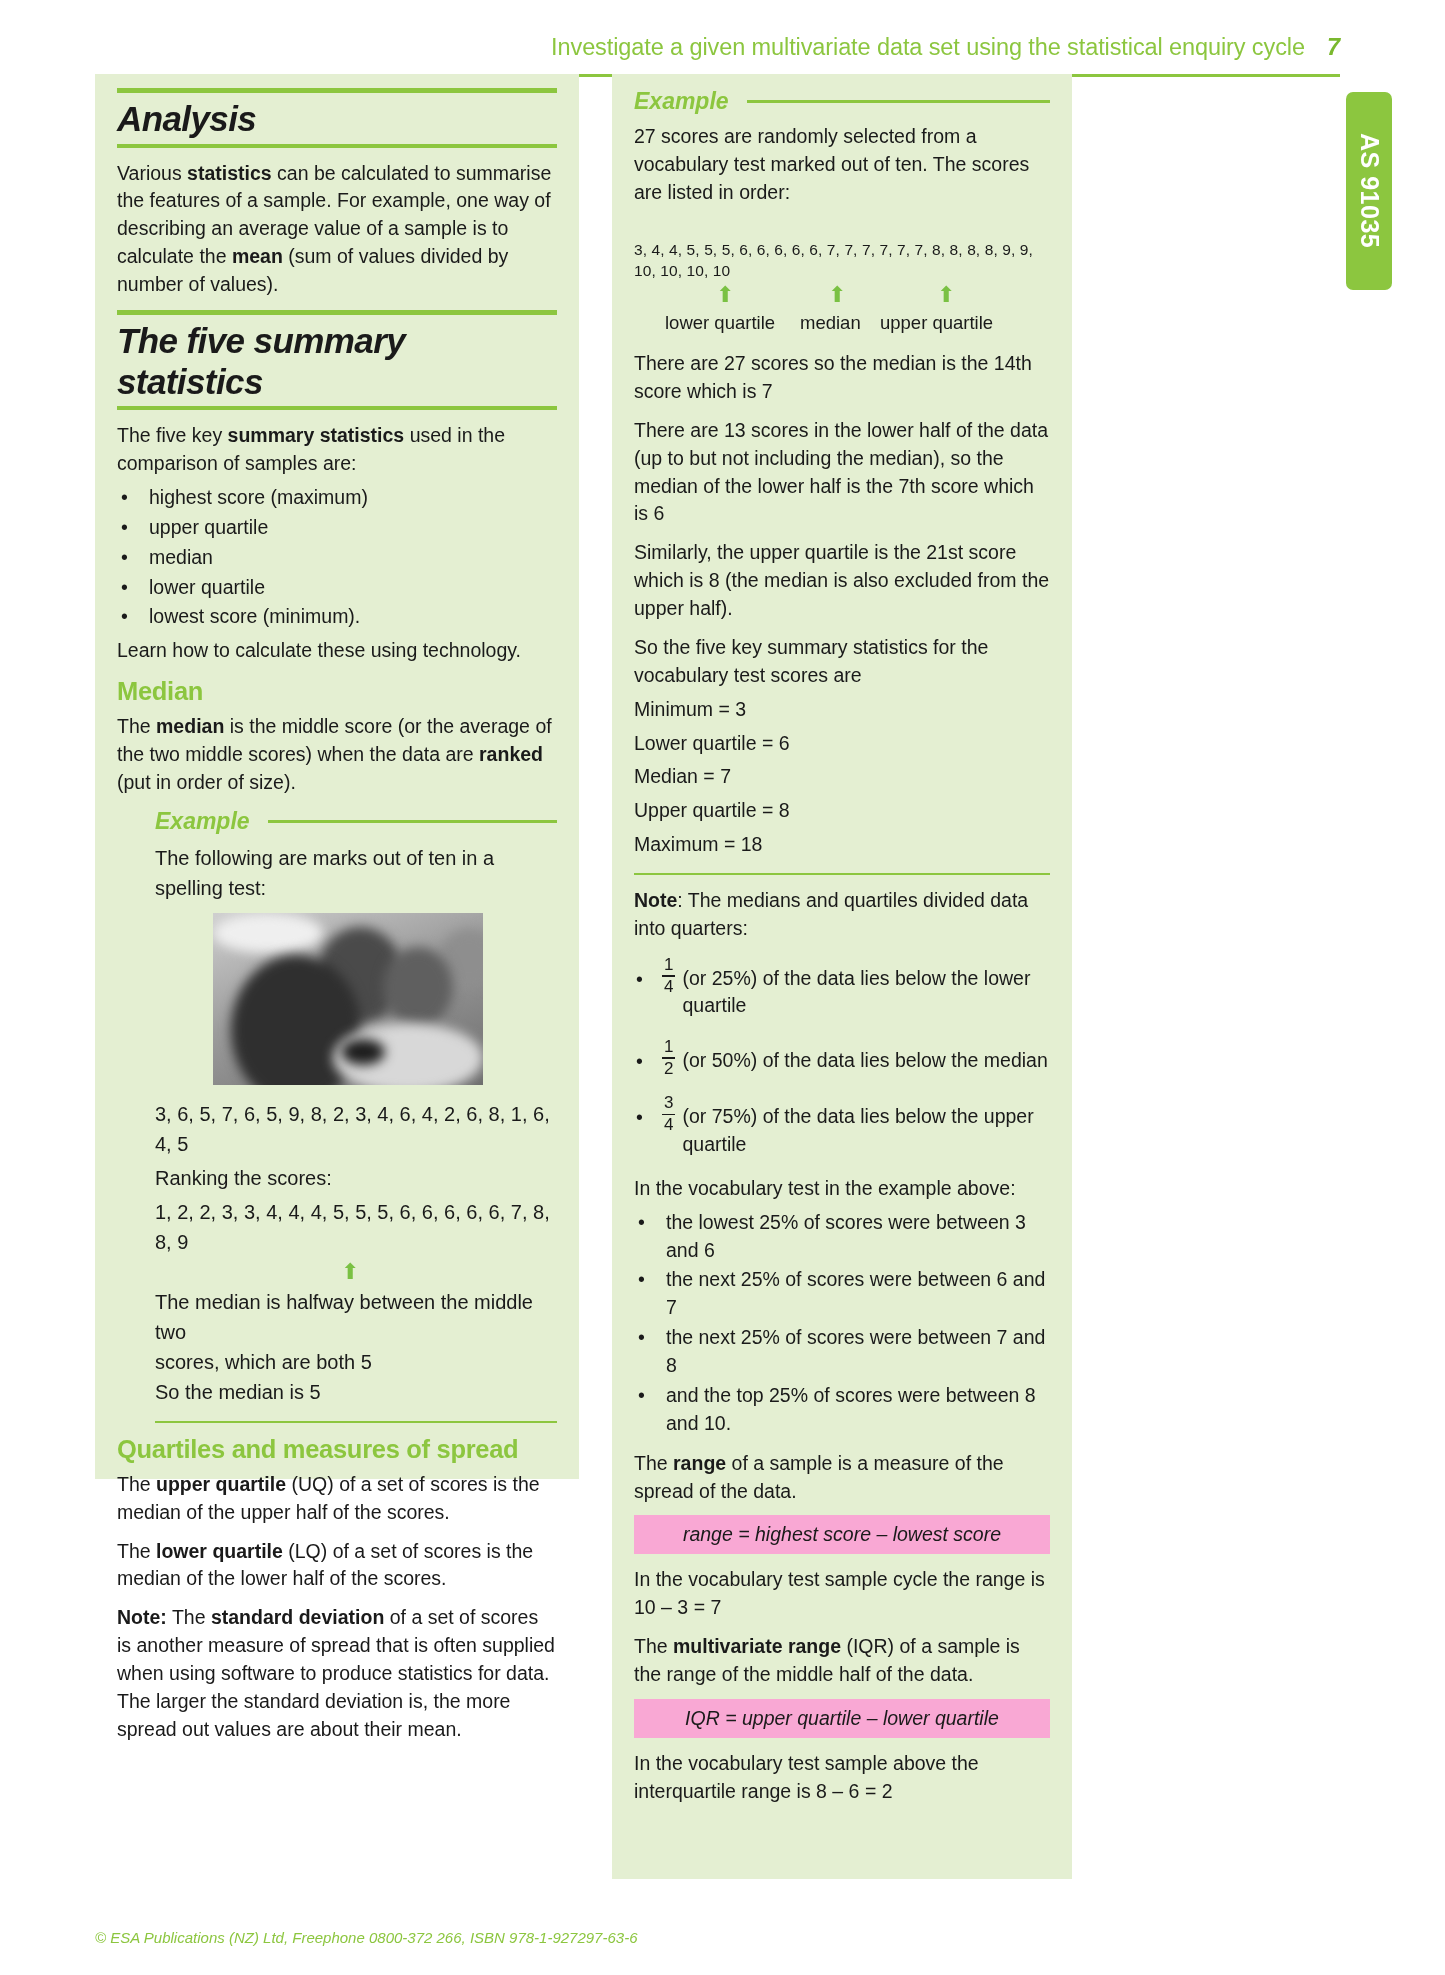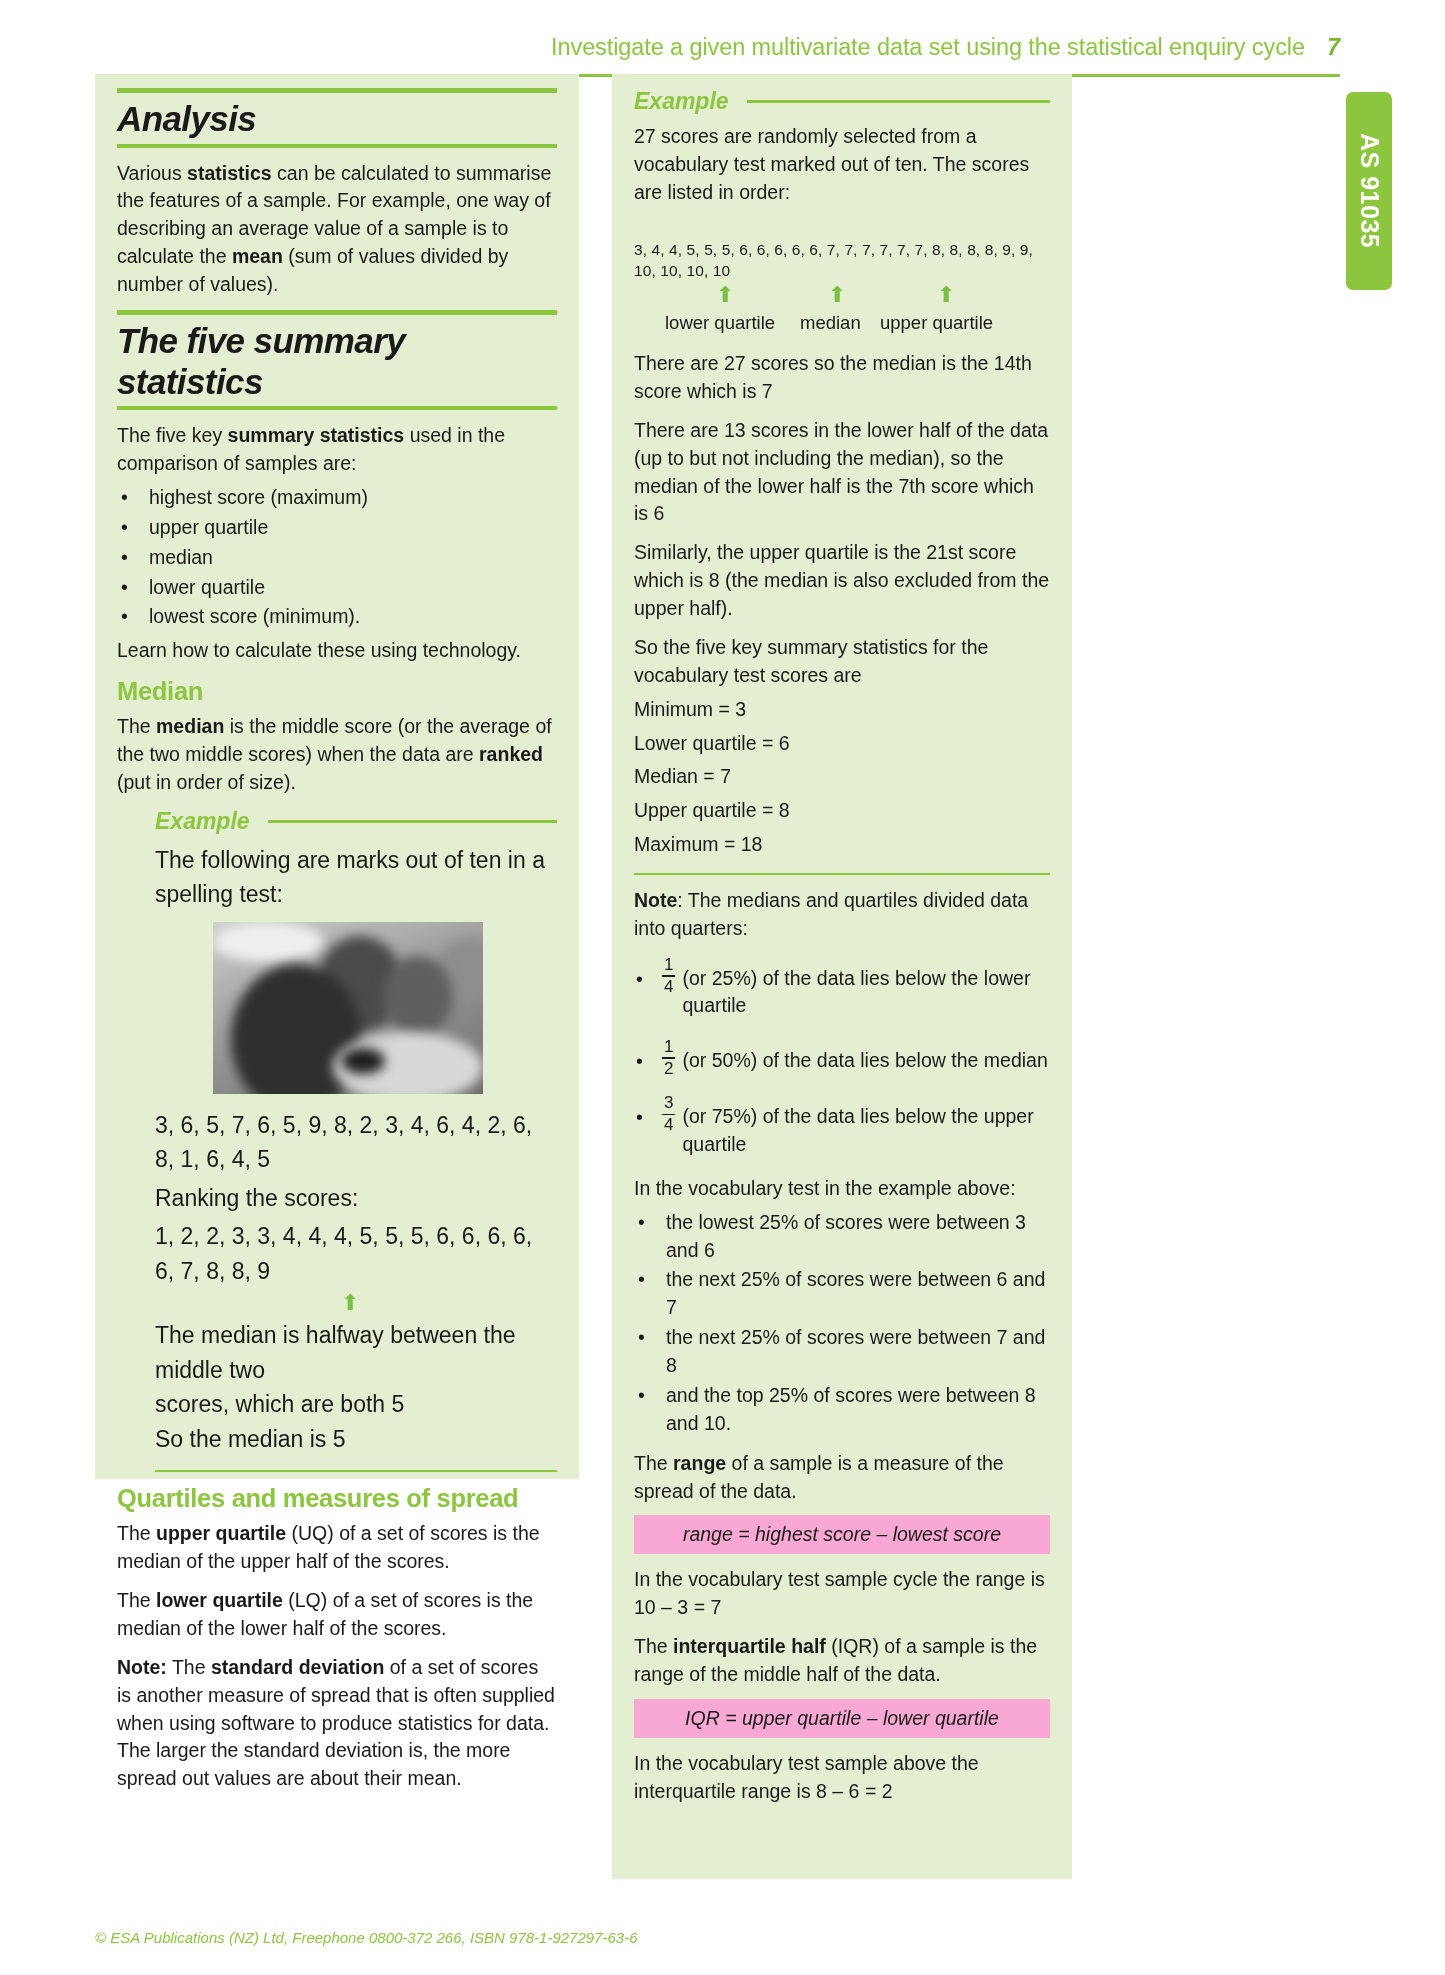--- a/index.html
+++ b/index.html
@@ -140,21 +140,21 @@
     white-space: nowrap;
   }
   .example-head .line {
     flex: 1;
     height: 3px;
     background: #8cc63f;
   }
   .example-block { margin-left: 38px; }
 
   .data-line {
-    font-size: 23px;
+    font-size: 20px;
     line-height: 1.5;
     color: #1a1a1a;
     margin-bottom: 4px;
   }
   .score-list-small {
     font-size: 15.5px;
     line-height: 1.4;
     color: #1a1a1a;
     letter-spacing: 0.1px;
     margin-bottom: 2px;
@@ -398,19 +398,19 @@
     <li>the next 25% of scores were between 6 and 7</li>
     <li>the next 25% of scores were between 7 and 8</li>
     <li>and the top 25% of scores were between 8 and 10.</li>
   </ul>
 
   <p class="body tight">The <b>range</b> of a sample is a measure of the spread of the data.</p>
   <div class="formula-box">range = highest score – lowest score</div>
   <p class="body tight" style="margin-bottom:0">In the vocabulary test sample cycle the range is</p>
   <p class="body">10 – 3 = 7</p>
 
-  <p class="body tight">The <b>interquartile half</b> (IQR) of a sample is the range of the middle half of the data.</p>
+  <p class="body tight">The <b>multivariate range</b> (IQR) of a sample is the range of the middle half of the data.</p>
   <div class="formula-box">IQR = upper quartile – lower quartile</div>
   <p class="body tight" style="margin-bottom:0">In the vocabulary test sample above the</p>
   <p class="body">interquartile range is 8 – 6 = 2</p>
 </div>
 
 <div class="footer">© ESA Publications (NZ) Ltd, Freephone 0800-372 266, ISBN 978-1-927297-63-6</div>
 
 </body></html>

